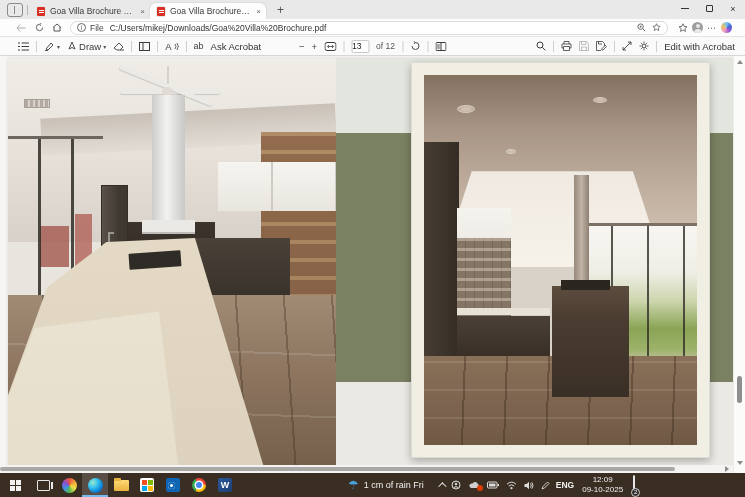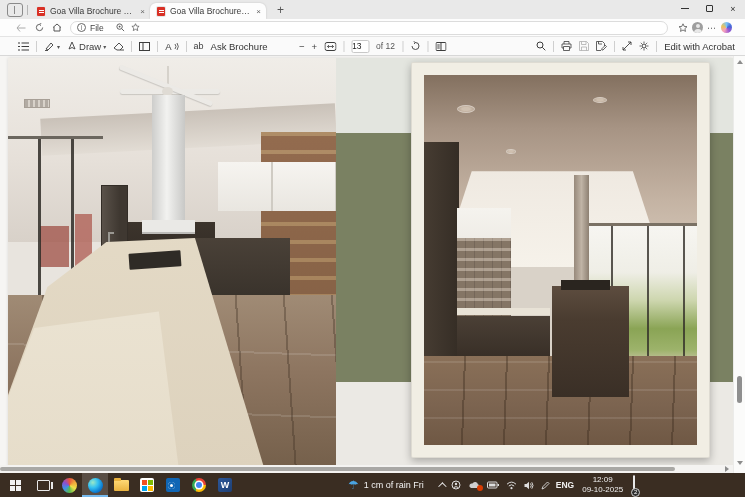--- a/index.html
+++ b/index.html
@@ -227,20 +227,21 @@
         </svg>
     </div>
     <div class="nav-btn">
       <svg width="10" height="9" viewBox="0 0 10 9">
           <path d="M1 4.5 L5 1 L9 4.5 M2 4 V8 H8 V4" stroke="currentColor" fill="none" stroke-width="1"></path>
         </svg>
     </div>
     <div class="url-pill">
       <span class="info-ic">i</span>
       <span class="file-lab">File</span>
+      <span class="url-text">C:/Users/mikej/Downloads/Goa%20Villa%20Brochure.pdf</span>
       <span class="pill-icons">
         <svg width="9" height="9" viewBox="0 0 10 10">
             <circle cx="4" cy="4" r="3" stroke="currentColor" fill="none"></circle>
             <path d="M6.3 6.3 L9 9 M3 4 H5 M4 3 V5" stroke="currentColor" stroke-width="1"></path>
           </svg>
         <svg width="9" height="9" viewBox="0 0 10 10">
             <path d="M5 0.8 L6.2 3.4 L9 3.7 L6.9 5.6 L7.5 8.4 L5 7 L2.5 8.4 L3.1 5.6 L1 3.7 L3.8 3.4 Z" stroke="currentColor" fill="none" stroke-width="0.8"></path>
           </svg>
       </span>
     </div>
@@ -291,21 +292,21 @@
       <div class="tb-btn">
         <span style="font-size:9.5px">A</span>
         <svg width="5" height="9" viewBox="0 0 5 9">
             <path d="M1 2 Q3 4.5 1 7 M3 1 Q5.6 4.5 3 8" stroke="currentColor" fill="none" stroke-width="0.8"></path>
           </svg>
       </div>
       <div class="tb-sep"></div>
       <div class="tb-btn">
         <span style="font-size:9px">ab</span>
       </div>
-      <div class="ask-copilot">Ask Brochure</div>
+      <div class="ask-copilot">Ask Acrobat</div>
     </div>
 
     <div class="grp center">
       <div class="tb-btn">−</div>
       <div class="tb-btn">+</div>
       <div class="tb-btn">
         <svg width="12" height="9" viewBox="0 0 12 9">
             <rect x="0.5" y="0.5" width="11" height="8" rx="2" stroke="currentColor" fill="none"></rect>
             <path d="M3 4.5 H9 M3 4.5 L4.5 3 M3 4.5 L4.5 6 M9 4.5 L7.5 3 M9 4.5 L7.5 6" stroke="currentColor" fill="none" stroke-width="0.8"></path>
           </svg>

